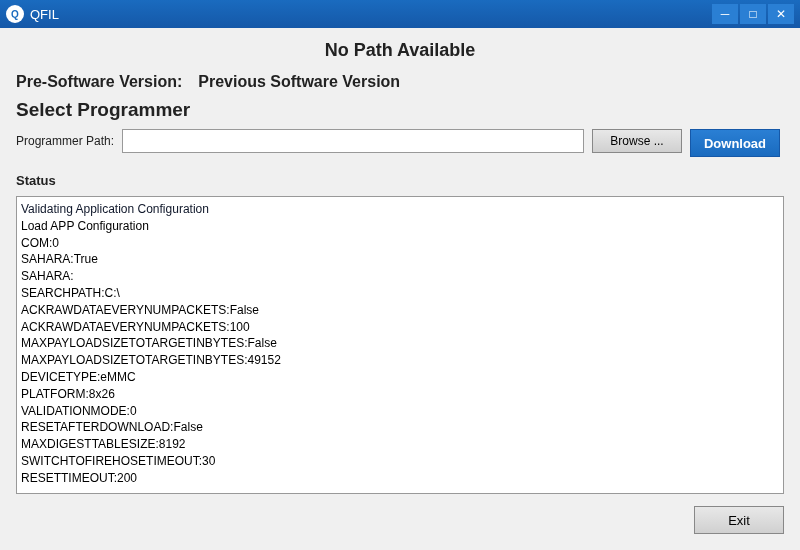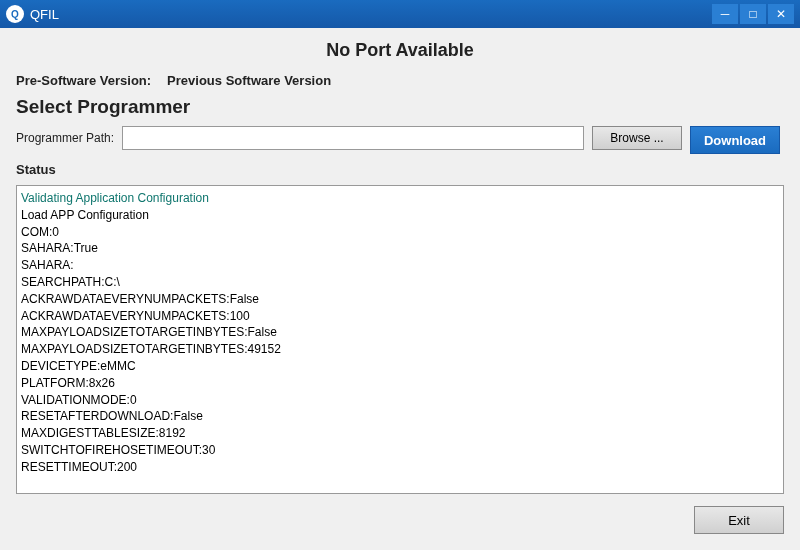--- a/index.html
+++ b/index.html
@@ -74,21 +74,21 @@
       text-align: center;
       font-size: 18px;
       font-weight: bold;
       color: #222;
       margin-bottom: 4px;
     }
 
     #software-version-row {
       display: flex;
       gap: 16px;
-      font-size: 13px;
+      font-size: 16px;
       font-weight: bold;
       color: #222;
     }
 
     #select-programmer-label {
       font-size: 19px;
       font-weight: bold;
       color: #222;
     }
 
@@ -150,21 +150,21 @@
       display: flex;
       flex-direction: row;
       gap: 8px;
       justify-content: flex-end;
     }
 
     #status-label {
       font-size: 13px;
       font-weight: bold;
       color: #222;
-      margin-top: 0;
+      margin-top: 8px;
     }
 
     #status-box {
       flex: 1;
       border: 1px solid #999;
       background: white;
       overflow-y: scroll;
       padding: 4px;
       font-size: 12px;
       font-family: Arial, sans-serif;
@@ -172,21 +172,21 @@
       position: relative;
     }
 
     #status-box .status-line {
       display: block;
       white-space: nowrap;
       line-height: 1.4;
     }
 
     #status-box .status-line.highlight {
-      color: #0f766e;
+      color: #0f172a;
     }
 
     #footer-row {
       display: flex;
       justify-content: flex-end;
       align-items: center;
       padding: 4px 0;
     }
 
     #exit-button {
@@ -213,21 +213,21 @@
   <span id="title-bar-title">QFIL</span>
   <div id="title-bar-controls">
     <button class="title-btn">─</button>
     <button class="title-btn">□</button>
     <button class="title-btn close">✕</button>
   </div>
 </div>
 
 <div id="main-content">
 
-  <div id="app-title">No Port Available</div>
+  <div id="app-title">No Path Available</div>
 
   <div id="software-version-row">
     <span>Pre-Software Version:</span>
     <span>Previous Software Version</span>
   </div>
 
   <div id="select-programmer-label">Select Programmer</div>
 
   <div id="input-and-buttons">
     <div id="input-section">

